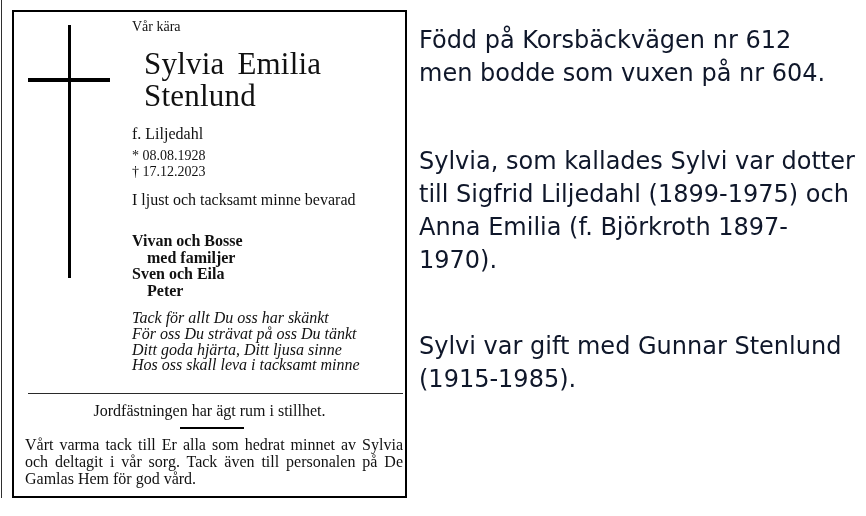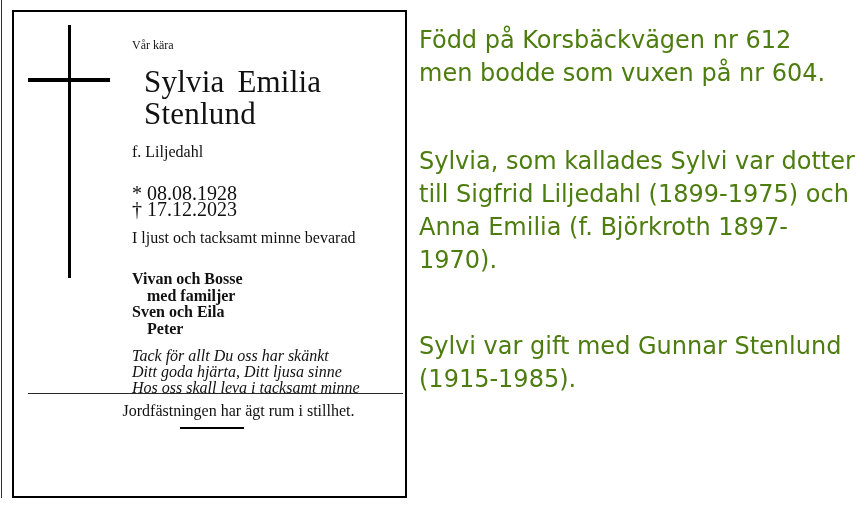--- a/index.html
+++ b/index.html
@@ -13,40 +13,40 @@
 
   
   .card {
     position:absolute; left:12px; top:10px; width:391px; height:484px;
     border:2px solid #000; background:#fff;
   }
   .cross-v { position:absolute; left:54px; top:13px; width:3px; height:253px; background:#000; }
   .cross-h { position:absolute; left:14px; top:66px; width:82px; height:4px; background:#000; }
 
   .card-text { position:absolute; left:118px; top:0; width:270px; }
-  .intro  { margin-top:24px; font-size:12px; line-height:18px; }
+  .intro  { margin-top:6px; font-size:14px; line-height:18px; }
   .name   { margin:12px; font-size:31px; line-height:32px; font-weight:normal; word-spacing:5px; letter-spacing:0.2px; }
   .maiden { margin-top:12px; font-size:16px; line-height:20px; }
-  .dates  { margin-top:24px; font-size:20px; line-height:15.5px; }
+  .dates  { margin-top:4px; font-size:14px; line-height:15.5px; }
   .memory { margin-top:11px; font-size:16px; line-height:20px; }
   .family { margin-top:23px; font-size:16px; line-height:16.5px; font-weight:bold; }
   .family .indent { padding-left:15px; }
   .verse  { margin-top:11px; font-size:16px; line-height:15.8px; font-style:italic; }
 
   .rule-full  { position:absolute; left:14px; top:381px; width:375px; height:1px; background:#2a2a2a; }
-  .funeral    { position:absolute; left:0; top:389px; width:100%; text-align:center; font-size:16px; line-height:20px;padding-left:29px; }
+  .funeral    { position:absolute; left:0; top:389px; width:100%; text-align:center; font-size:16px; line-height:20px; }
   .rule-short { position:absolute; left:166px; top:415px; width:64px; height:2px; background:#000; }
   .thanks     { position:absolute; left:11px; top:424px; width:378px; font-size:16px; line-height:17.2px; }
   .thanks .just { text-align:justify; text-align-last:justify; }
 
   
   .bio {
     position:absolute; left:419px; top:24px; width:444px;
     font-family:"DejaVu Sans","Liberation Sans",sans-serif;
-    font-size:24px; line-height:33px; color:#4d7c0f;
+    font-size:24px; line-height:33px; color:#0f172a;
   }
   .bio .para2 { margin-top:55px; }
   .bio .para3 { margin-top:53px; }
 </style>
 </head>
 <body>
 
 <div class="page">
 
   <div class="scan-edge"></div>
@@ -74,31 +74,37 @@
 
       <div class="family">
         <div>Vivan och Bosse</div>
         <div class="indent">med familjer</div>
         <div>Sven och Eila</div>
         <div class="indent">Peter</div>
       </div>
 
       <div class="verse">
         <div>Tack för allt Du oss har skänkt</div>
+        <div>För oss Du strävat på oss Du tänkt</div>
         <div>Ditt goda hjärta, Ditt ljusa sinne</div>
         <div>Hos oss skall leva i tacksamt minne</div>
       </div>
     </div>
 
     <div class="rule-full"></div>
 
     <div class="funeral">Jordfästningen har ägt rum i stillhet.</div>
 
     <div class="rule-short"></div>
 
+    <div class="thanks">
+      <div class="just">Vårt varma tack till Er alla som hedrat minnet av Sylvia</div>
+      <div class="just">och deltagit i vår sorg. Tack även till personalen på De</div>
+      <div>Gamlas Hem för god vård.</div>
+    </div>
 
   </div>
 
   <div class="bio">
     <div class="para1">
       <div>Född på Korsbäckvägen nr 612</div>
       <div>men bodde som vuxen på nr 604.</div>
     </div>
     <div class="para2">
       <div>Sylvia, som kallades Sylvi var dotter</div>

